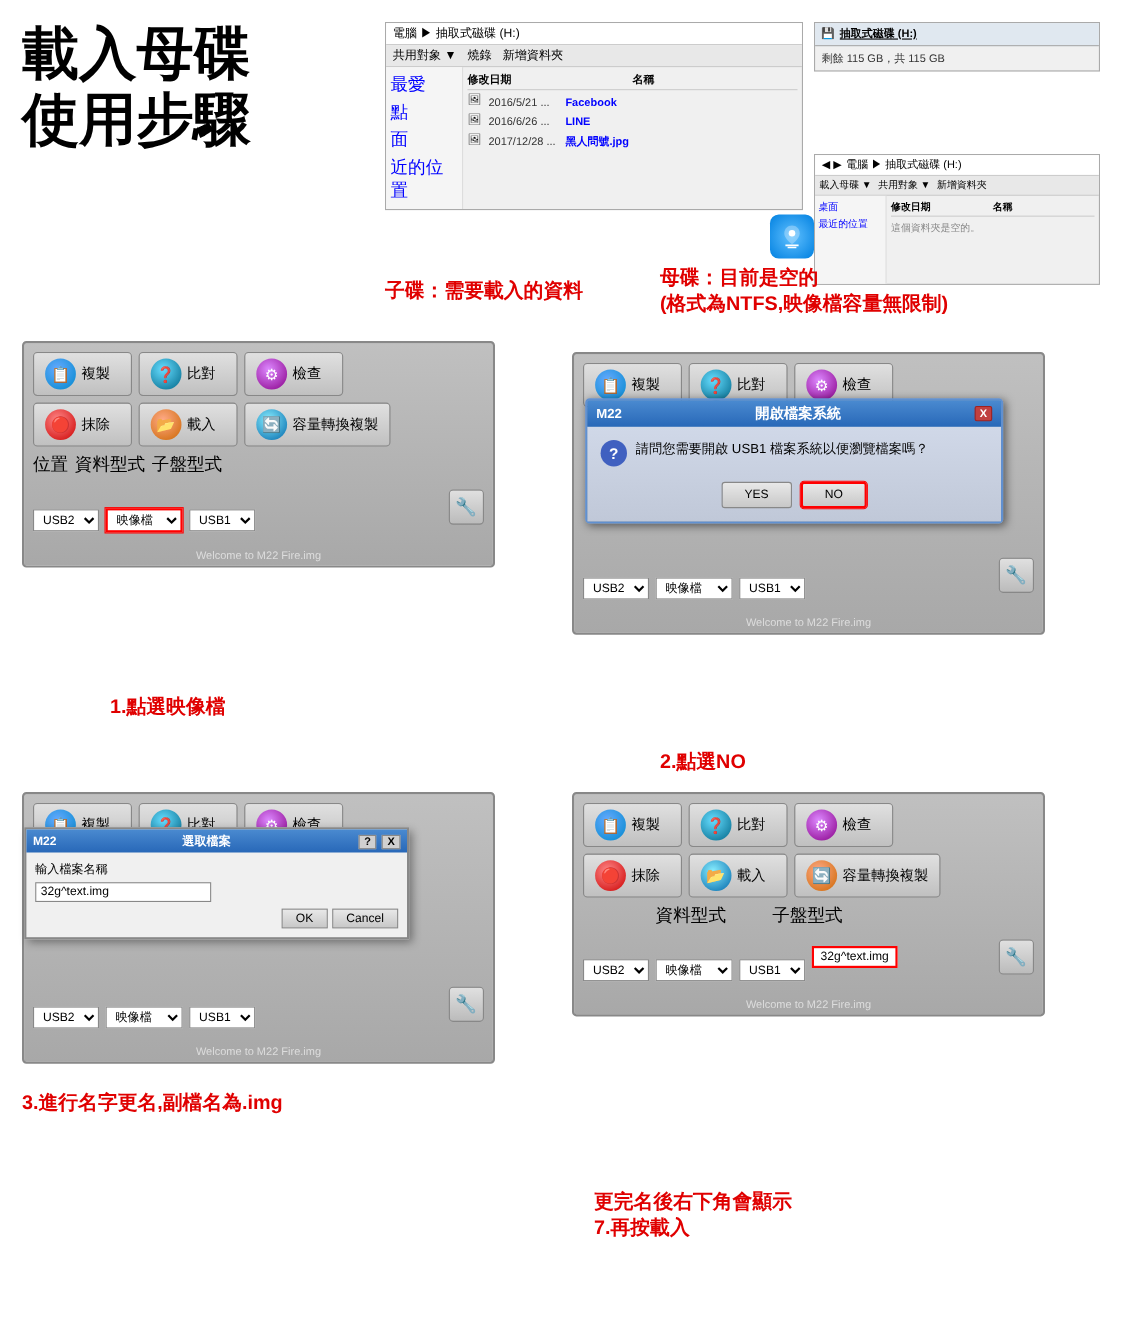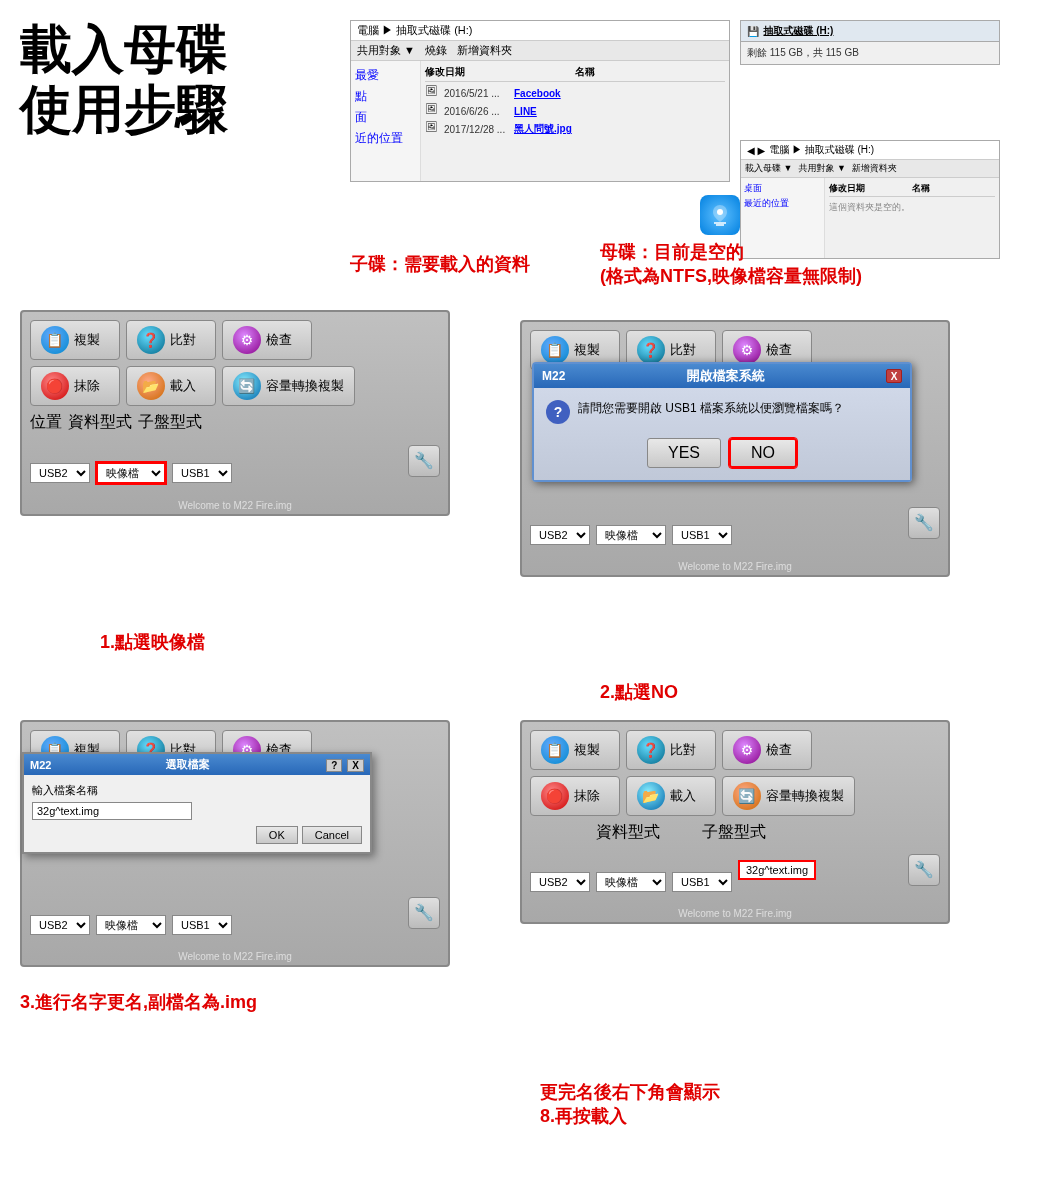--- a/index.html
+++ b/index.html
@@ -53,21 +53,21 @@
     }
     .explorer-top .content {
       display: flex;
       min-height: 120px;
     }
     .explorer-top .sidebar-nav {
       width: 70px;
       background: #f5f5f5;
       border-right: 1px solid #ddd;
       padding: 4px;
-      font-size: 12px;
+      font-size: 16px;
     }
     .explorer-top .sidebar-nav div {
       padding: 2px 0;
       color: #00f;
     }
     .explorer-top .file-list {
       flex: 1;
       padding: 4px;
     }
     .explorer-top .file-list-header {
@@ -80,21 +80,21 @@
     }
     .explorer-top .file-list-header span { flex: 1; }
     .explorer-top .file-row {
       display: flex;
       font-size: 10px;
       align-items: center;
       padding: 1px 0;
     }
     .explorer-top .file-row .icon { width: 16px; height: 16px; margin-right: 3px; display:inline-block; }
     .explorer-top .file-row .date { width: 70px; color: #333; }
-    .explorer-top .file-row .fname { width: 80px; color: #00f; font-weight: bold; text-decoration: underline; }
+    .explorer-top .file-row .fname { width: 80px; color: #00f; font-weight: bold; }
 
     
     .usb-drive-top {
       position: absolute;
       top: 20px;
       left: 740px;
       width: 260px;
       background: #f0f0f0;
       border: 1px solid #aaa;
       font-size: 10px;
@@ -144,21 +144,21 @@
       border-bottom: 1px solid #ccc;
       font-size: 9px;
       display: flex;
       gap: 6px;
     }
     .explorer-bottom-right .content {
       display: flex;
       min-height: 80px;
     }
     .explorer-bottom-right .side-nav {
-      width: 84px;
+      width: 65px;
       background: #f5f5f5;
       border-right: 1px solid #ddd;
       padding: 3px;
       font-size: 9px;
     }
     .explorer-bottom-right .side-nav div { color: #00f; padding: 1px 0; }
     .explorer-bottom-right .file-area {
       flex: 1;
       padding: 4px;
       font-size: 10px;
@@ -330,21 +330,21 @@
       justify-content: center;
       flex-shrink: 0;
     }
     .dialog-btns {
       display: flex;
       gap: 8px;
       justify-content: center;
     }
     .dialog-btn {
       padding: 4px 20px;
-      font-size: 16px;
+      font-size: 11px;
       background: linear-gradient(180deg, #e8e8e8, #c8c8c8);
       border: 1px solid #888;
       border-radius: 3px;
       cursor: pointer;
     }
     .dialog-btn.highlighted {
       border: 2px solid #ff0000;
       outline: 1px solid #ff0000;
     }
 
@@ -738,14 +738,14 @@
       </select>
       <span class="filename-box">32g^text.img</span>
       <div class="m22-wrench">🔧</div>
     </div>
     <div class="m22-watermark">Welcome to M22                       Fire.img</div>
   </div>
 </div>
 
 <div style="position:absolute;top:1080px;left:540px;">
   <div class="step-label">更完名後右下角會顯示</div>
-  <div class="step-label">8.再按載入</div>
+  <div class="step-label">7.再按載入</div>
 </div>
 
 </body></html>

